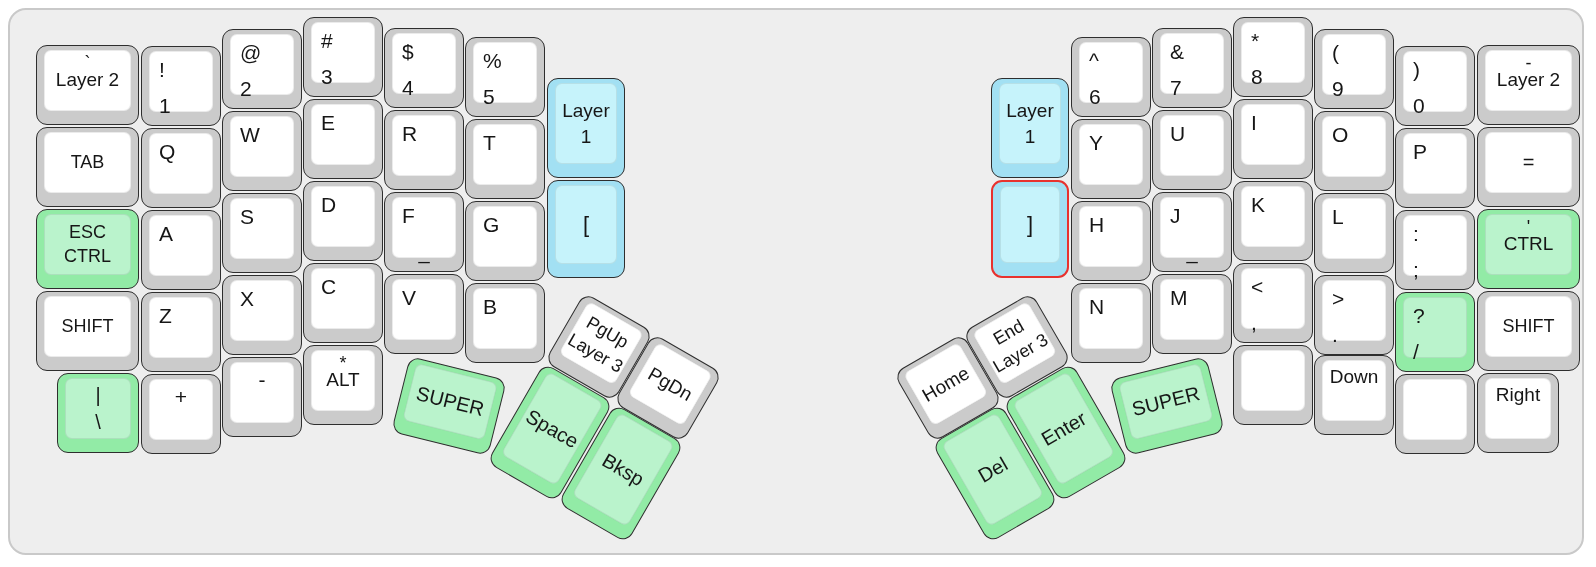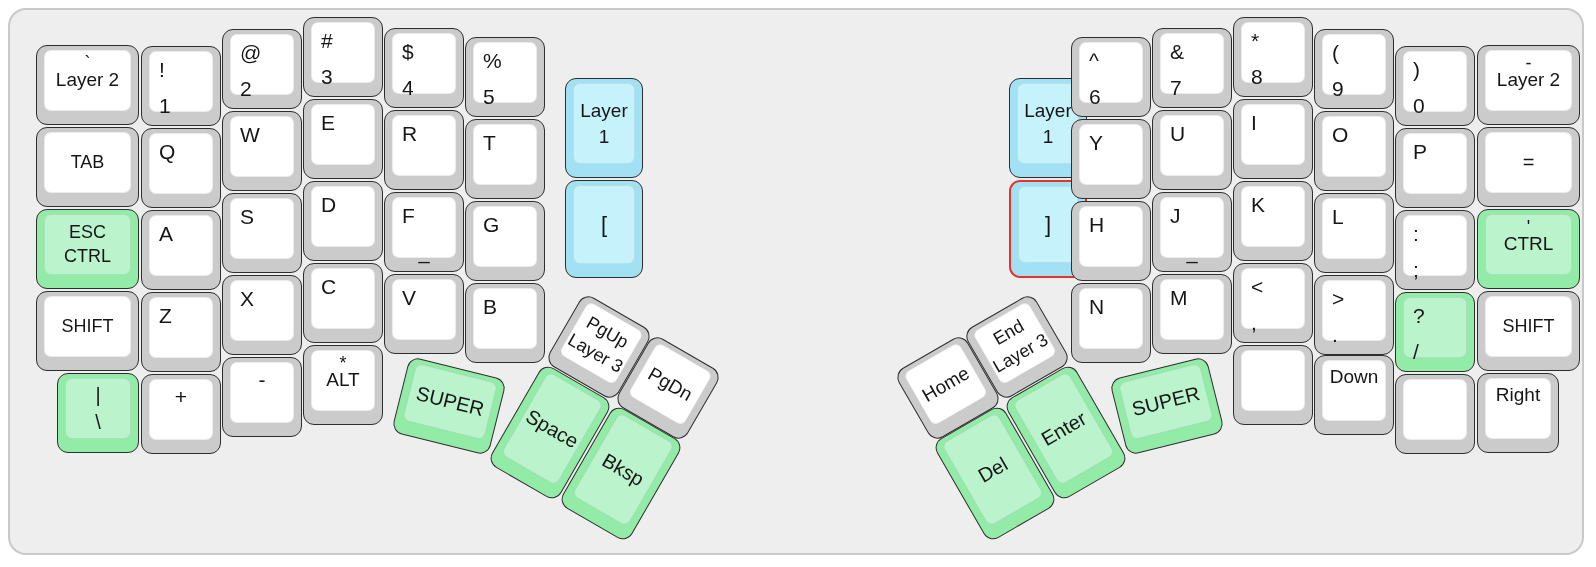--- a/index.html
+++ b/index.html
@@ -15,21 +15,21 @@
     box-sizing:border-box;
   }
   .board{position:absolute;left:0;top:0;width:1596px;height:567px;}
   .key{
     position:absolute;box-sizing:border-box;
     border:1.5px solid #2e2e2e;border-radius:11px;
     transform-origin:center center;
   }
   .key.gray {background:#cbcbcb;}
   .key.green{background:#92eba6;}
-  .key.blue {background:#a2e0f3;margin-left:18px;}
+  .key.blue {background:#a2e0f3;}
   .key.outline-red{border:2px solid #e8322e;}
   .face{
     position:absolute;left:7px;right:7px;top:4px;bottom:13px;
     border-radius:7px;border:1px solid rgba(0,0,0,0.08);
     box-sizing:border-box;
   }
   .key.gray  .face{background:#ffffff;}
   .key.green .face{background:#baf3cc;}
   .key.blue  .face{background:#c6f3fb;}
   .labels{

